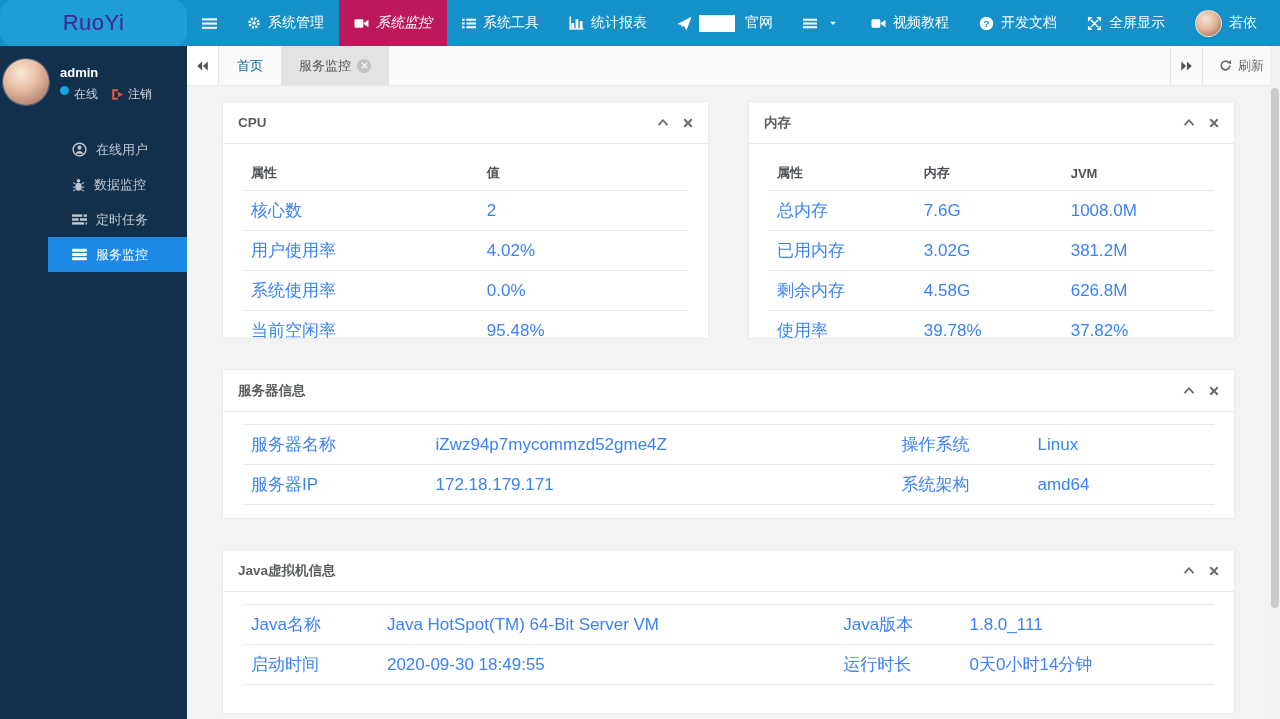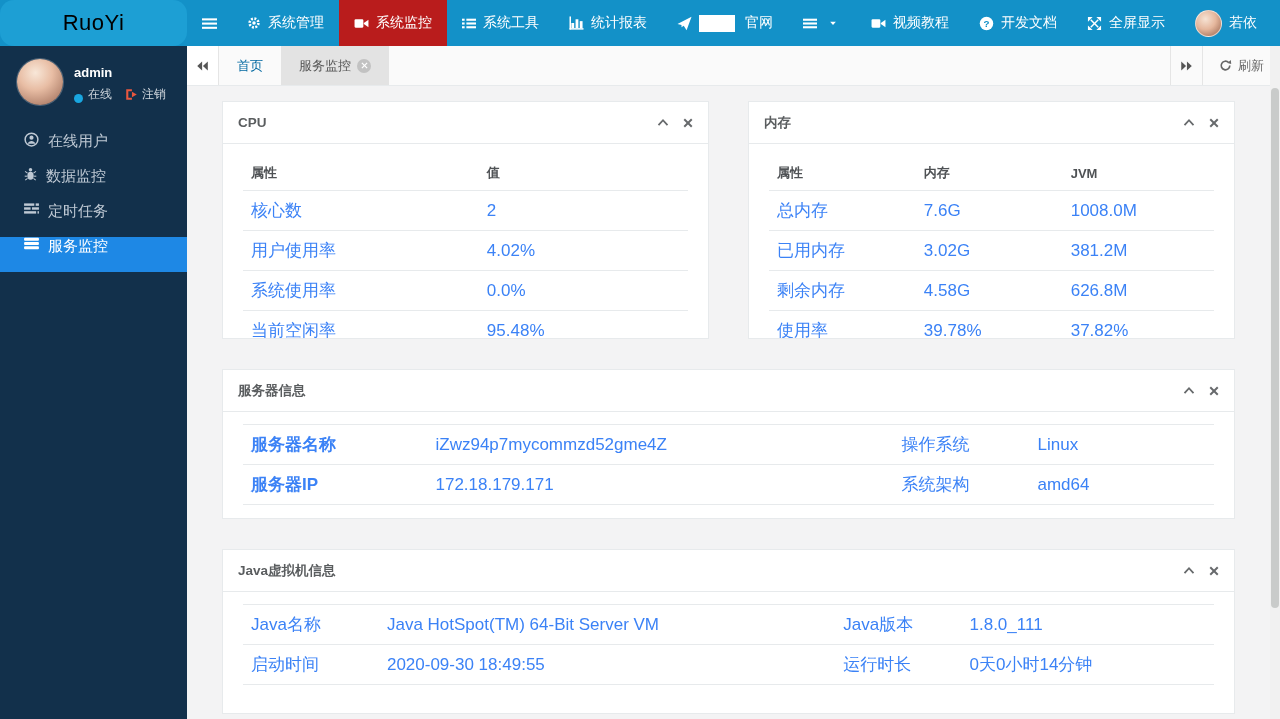--- a/index.html
+++ b/index.html
@@ -9,59 +9,59 @@
     font-size:13px; color:#676a6c; background:#f3f3f4; position:relative;
   }
   svg { display:block; }
 
   
   .navbar {
     position:absolute; left:0; top:0; width:1280px; height:46px;
     background:#1391c8; display:flex; align-items:stretch; z-index:30;
   }
   .logo {
-    width:187px; background:#1d9fd4; color:#000000; font-size:22px;
+    width:187px; background:#1d9fd4; color:#4c1d95; font-size:22px;
     display:flex; align-items:center; justify-content:center; letter-spacing:.5px;border-radius:14px;
   }
   .nav-items { display:flex; align-items:stretch; }
   .nav-item {
     display:flex; align-items:center; gap:7px; padding:0 15px;
     color:#fff; font-size:14px; cursor:pointer; white-space:nowrap;
   }
-  .nav-item.active { background:#b91c1c; }
+  .nav-item.active { background:#be185d;font-style:italic; }
   .nav-item .ic { color:#fff; }
   .nav-right { margin-left:auto; display:flex; align-items:stretch; padding-right:8px; }
   .redact { display:inline-block; width:36px; height:17px; background:#ffffff; margin-right:3px; vertical-align:-3px; }
   .nav-avatar {
     width:27px; height:27px; border-radius:50%;
     background:radial-gradient(circle at 38% 32%, #f6e3d4 0%, #e5b79d 45%, #a9765f 85%);
     border:1px solid rgba(255,255,255,.6);
   }
   .caret-gap { margin-left:4px; }
 
   
   .sidebar {
     position:absolute; left:0; top:46px; width:187px; height:673px;
     background:#12304b; z-index:20;
   }
-  .user-panel { display:flex; gap:11px; padding:13px 14px 10px 17px; height:74px; }
+  .user-panel { display:flex; gap:11px; padding:13px 14px 10px 3px; height:74px; }
   .avatar-lg {
     width:46px; height:46px; border-radius:50%; flex:none;
     background:radial-gradient(circle at 40% 30%, #f8e7d8 0%, #e8bda4 40%, #b98a74 75%, #8a5f4e 100%);
     box-shadow:0 0 0 1px rgba(255,255,255,.25);
   }
   .user-meta { padding-top:6px; }
   .user-name { color:#ffffff; font-weight:bold; font-size:13px; margin-bottom:6px; }
-  .user-status { display:flex; align-items:flex-end; gap:5px; color:#cfd6dd; font-size:12px; }
+  .user-status { display:flex; align-items:flex-start; gap:5px; color:#cfd6dd; font-size:12px; }
   .dot { width:9px; height:9px; border-radius:50%; background:#19a6e0; display:inline-block; }
   .logout-link { display:flex; align-items:center; gap:4px; margin-left:8px; color:#cfd6dd; cursor:pointer; }
   .menu { list-style:none; margin-top:12px; }
   .menu li {
-    height:35px; display:flex; gap:9px; padding-left:24px;
-    color:#bfc9d4; font-size:15px; cursor:pointer;
+    height:35px; display:flex; align-items:center; gap:9px; padding-left:24px;
+    color:#bfc9d4; font-size:13px; cursor:pointer;margin-left:48px;
   }
   .menu li .ic { color:#bfc9d4; }
   .menu li.active { background:#1e88e5; color:#ffffff; }
   .menu li.active .ic { color:#ffffff; }
 
   
   .tabbar {
     position:absolute; left:187px; top:46px; right:0; height:40px;
     background:#fafafa; border-bottom:1px solid #e7eaec; display:flex; align-items:stretch; z-index:10;
   }
@@ -108,21 +108,21 @@
   .panel-body { padding:12px 20px 0 20px; }
   table { width:100%; border-collapse:collapse; table-layout:fixed; }
   th { text-align:left; font-weight:bold; color:#4f5255; padding:8px; border-bottom:1px solid #e7eaec; font-size:13px; }
   td { padding:8px; border-bottom:1px solid #e7eaec; color:#3b82f6; font-size:17px; overflow:hidden; white-space:nowrap;margin-left:36px; }
   table.t-cpu th:nth-child(1), table.t-cpu td:nth-child(1){ width:53%; }
   table.t-cpu th:nth-child(2), table.t-cpu td:nth-child(2){ width:47%; }
   table.t-mem th:nth-child(1), table.t-mem td:nth-child(1){ width:33%; }
   table.t-mem th:nth-child(2), table.t-mem td:nth-child(2){ width:33%; }
   table.t-mem th:nth-child(3), table.t-mem td:nth-child(3){ width:34%; }
   table.kv { border-top:1px solid #e7eaec; }
-  table.t-server td:nth-child(1){ width:19%;font-weight:bold; }
+  table.t-server td:nth-child(1){ width:19%; }
   table.t-server td:nth-child(2){ width:48%; }
   table.t-server td:nth-child(3){ width:14%; }
   table.t-server td:nth-child(4){ width:19%; }
   table.t-jvm td:nth-child(1){ width:14%; }
   table.t-jvm td:nth-child(2){ width:47%; }
   table.t-jvm td:nth-child(3){ width:13%; }
   table.t-jvm td:nth-child(4){ width:26%; }
 
   
   .scrollbar {

